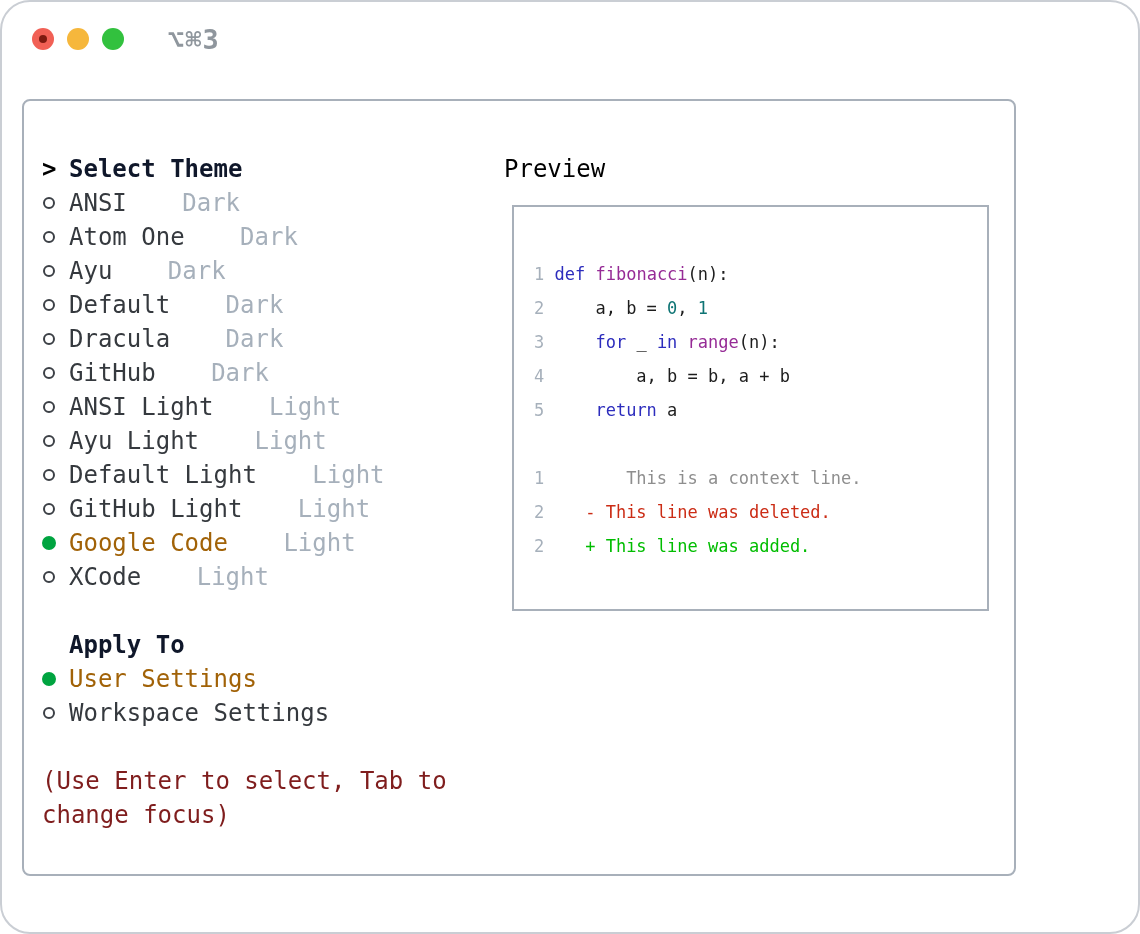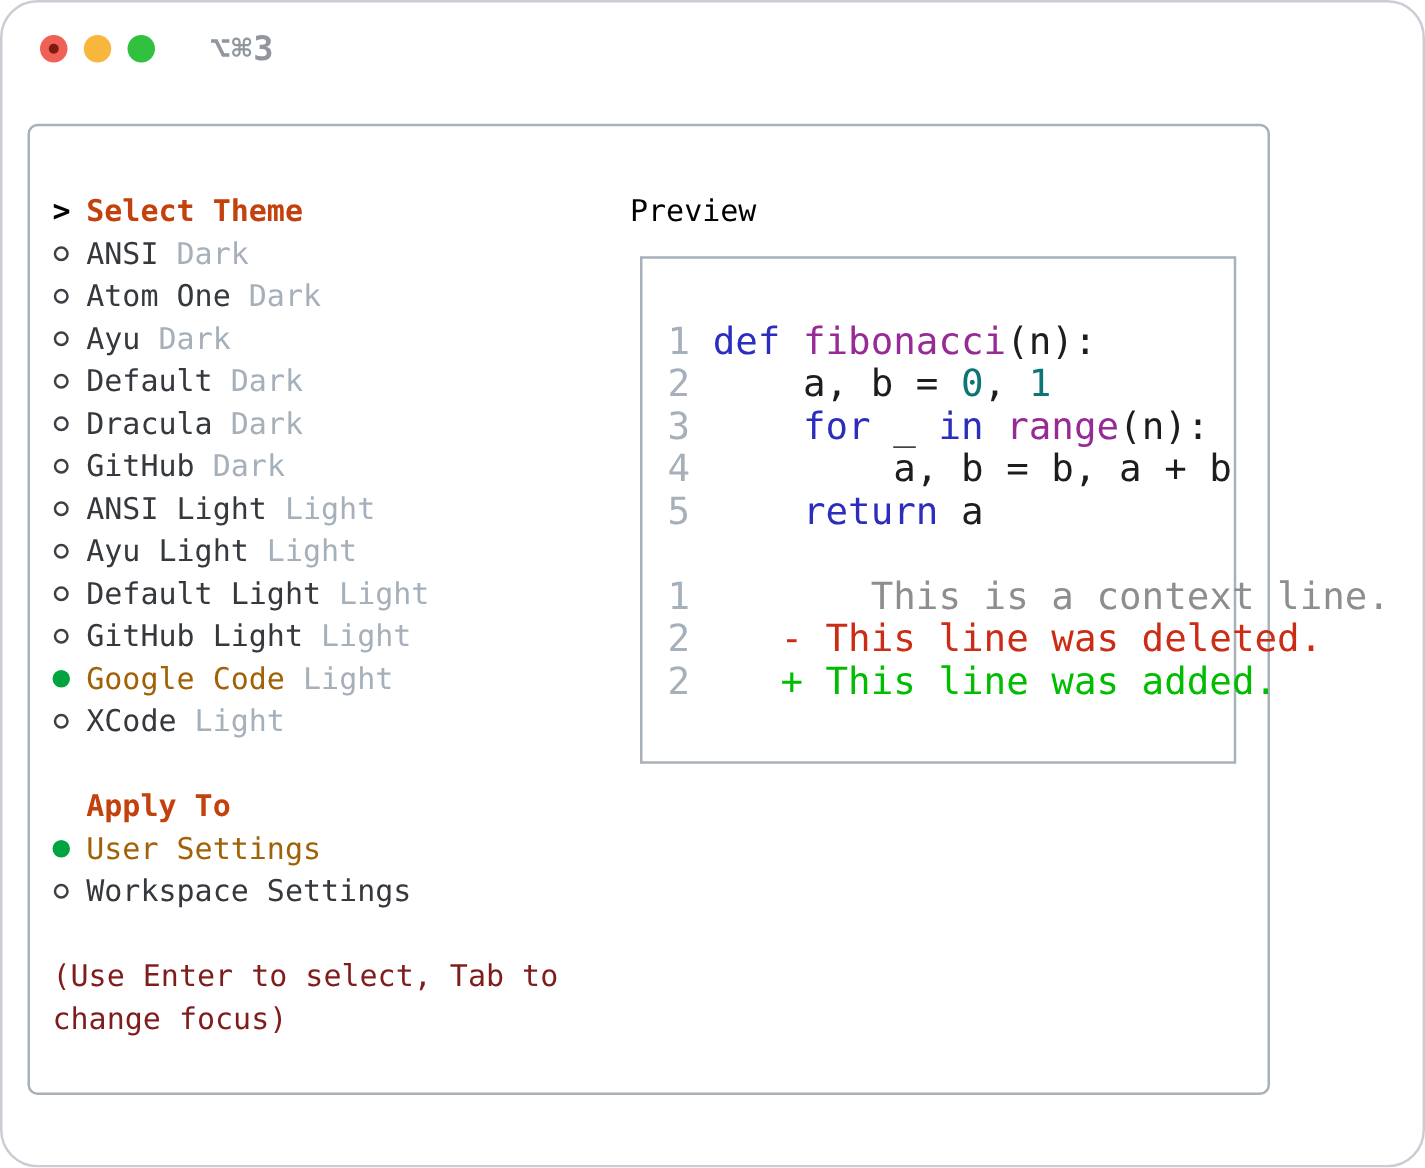--- a/index.html
+++ b/index.html
@@ -40,38 +40,38 @@
     font-size:24px;line-height:34px;color:#35393e;white-space:pre;
   }
   .row{height:34px;display:flex;align-items:center;}
   .marker{width:27px;display:inline-flex;align-items:center;flex:0 0 27px;}
   .caret{font-weight:bold;color:#000000;}
   .radio{
     width:12px;height:12px;border-radius:50%;
     border:2px solid #3c4046;margin-left:1px;
   }
   .radio.on{background:#00a440;border-color:#00a440;width:14px;height:14px;margin-left:0;}
-  .hdr{font-weight:bold;color:#c2410c;}
-  .variant{color:#a6b0bb;}
+  .hdr{font-weight:bold;color:#0f172a;}
+  .variant{color:#a6b0bb;margin-left:41px;}
   .sel-green{color:#a16207;}
   .hint{color:#7f1d1d;}
 
   
   .preview-label{
     position:absolute;left:480px;top:51px;height:34px;line-height:34px;
     font-size:24px;font-weight:normal;color:#000000;
   }
   .preview-box{
     position:absolute;left:488px;top:104px;width:477px;height:406px;
     border:2px solid #a8b0ba;background:#ffffff;
   }
   .codepre{
     position:absolute;left:20px;top:50px;margin:0;
     font-family:"DejaVu Sans Mono","Liberation Mono",monospace;
-    font-size:30px;line-height:34px;white-space:pre;color:#1d1d1d;
+    font-size:17px;line-height:34px;white-space:pre;color:#1d1d1d;
   }
   .tok-ln{color:#a6b0bb;}
   .tok-kw{color:#2d2dbd;}
   .tok-fn{color:#962b96;}
   .tok-lit{color:#0e7474;}
   .tok-tx{color:#1d1d1d;}
   .tok-ctx{color:#8e8e8e;}
   .tok-del{color:#cb2c15;}
   .tok-add{color:#00bd00;}
 </style>

